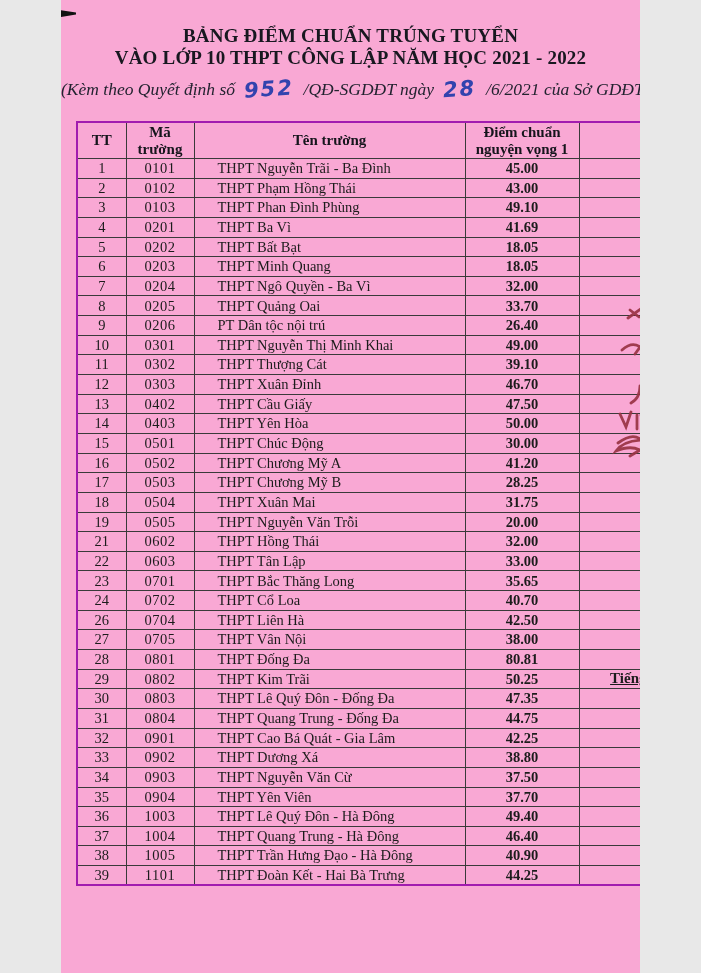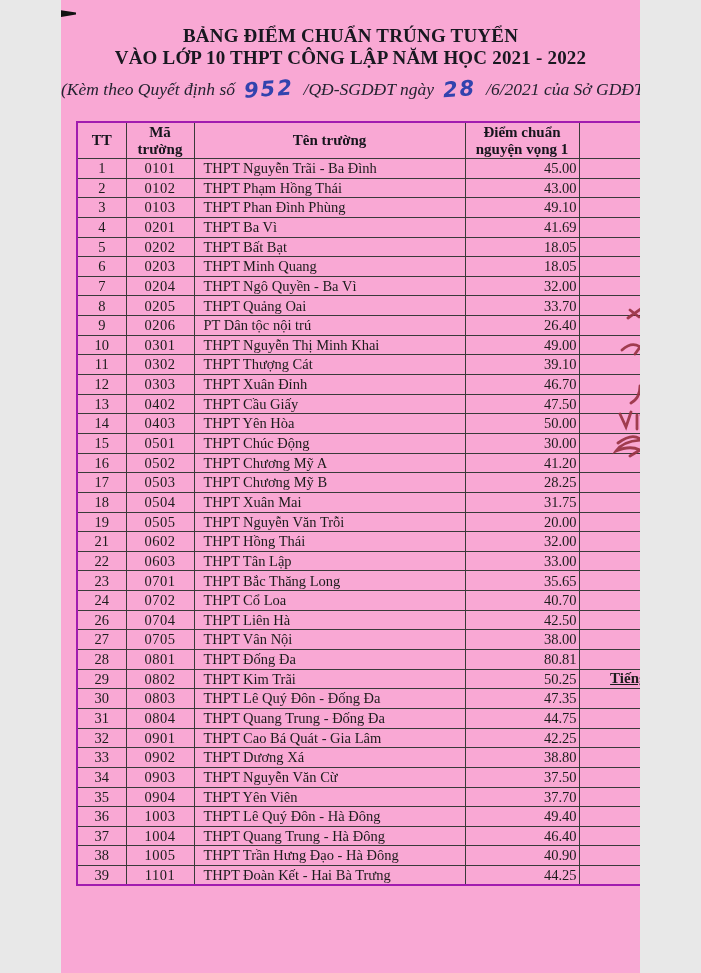--- a/index.html
+++ b/index.html
@@ -36,22 +36,22 @@
   .doc-table th, .doc-table td { border:1px solid #3a3a3a; overflow:hidden; }
   .doc-table thead tr { height:35px; }
   .doc-table th {
     font-weight:bold; font-size:15px; text-align:center;
     line-height:1.1; padding:1px 2px; color:#15151c;
   }
   .doc-table tbody tr { height:19.65px; }
   .doc-table td { font-size:14.5px; line-height:1; padding:0 2px; }
   td.col-tt   { text-align:center; }
   td.col-code { text-align:center; letter-spacing:0.5px;font-family:Liberation Serif, serif; }
-  td.col-name { text-align:left; padding-left:9px; }
-  td.col-score{ text-align:right; font-weight:normal; }
+  td.col-name { text-align:left; padding-left:23px; }
+  td.col-score{ text-align:center; font-weight:bold; }
   td.col-note { text-align:center; padding-left:5px; font-weight:bold; font-size:15px;text-decoration:underline; }
 
   .red-scribble-svg { position:absolute; right:-8px; top:300px; }
 </style>
 </head>
 <body>
 
 <div class="page">
 
   <div class="corner-mark"></div>

